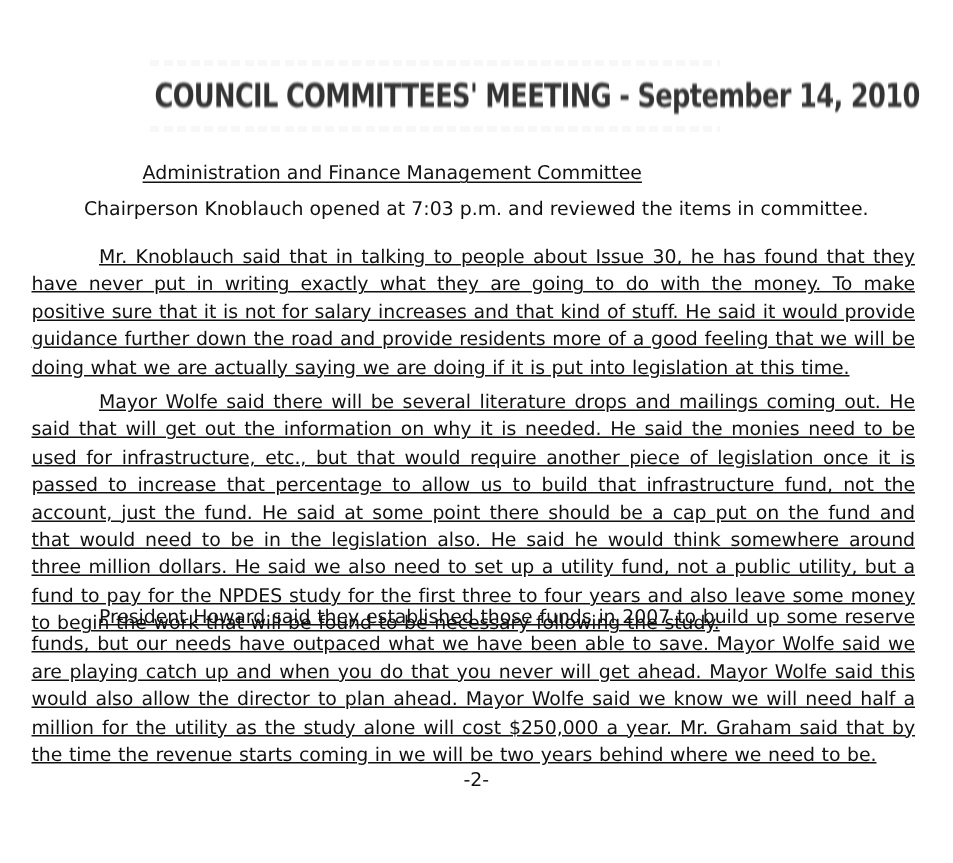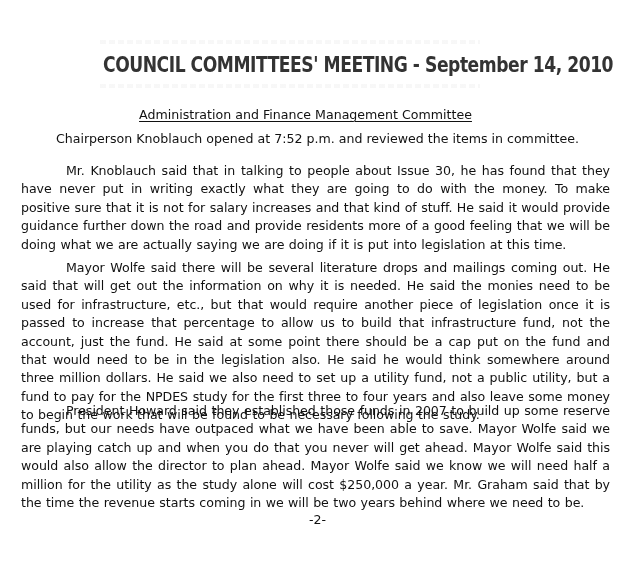--- a/index.html
+++ b/index.html
@@ -47,21 +47,20 @@
       text-align: left;
     }
     .subtitle {
       position: absolute;
       left: 0;
       width: 523px;
       top: 106px;
       text-align: center;
       font-size: 12.6px;
       line-height: 17px;
-      margin-left: 44px;
     }
     .subtitle span {
       text-decoration: underline;
       text-underline-offset: 2px;
       text-decoration-thickness: 1px;
     }
     .opener {
       position: absolute;
       left: 0;
       width: 635px;
@@ -73,20 +72,21 @@
     .para {
       position: absolute;
       left: 21px;
       width: 589px;
       font-size: 12.6px;
       line-height: 18.4px;
       text-align: justify;
       text-indent: 45px;
       letter-spacing: -0.05px;
       word-spacing: 0.5px;
+      text-decoration: underline;
     }
     .p1 { top: 162px; }
     .p2 { top: 259px; }
     .p3 { top: 402px; }
     .page-number {
       position: absolute;
       left: 0;
       width: 635px;
       top: 511px;
       text-align: center;
@@ -101,19 +101,19 @@
 <div class="ghost bottom"></div>
 
 <div class="header">
   <span class="header-inner">COUNCIL COMMITTEES' MEETING - September 14, 2010</span>
 </div>
 
 <div class="subtitle">
   <span>Administration and Finance Management Committee</span>
 </div>
 
-<div class="opener">Chairperson Knoblauch opened at 7:52 p.m. and reviewed the items in committee.</div>
+<div class="opener">Chairperson Knoblauch opened at 7:03 p.m. and reviewed the items in committee.</div>
 
 <div class="para p1">Mr. Knoblauch said that in talking to people about Issue 30, he has found that they have never put in writing exactly what they are going to do with the money.  To make positive sure that it is not for salary increases and that kind of stuff.  He said it would provide guidance further down the road and provide residents more of a good feeling that we will be doing what we are actually saying we are doing if it is put into legislation at this time.</div>
 <div class="para p2">Mayor Wolfe said there will be several literature drops and mailings coming out.  He said that will get out the information on why it is needed.  He said the monies need to be used for infrastructure, etc., but that would require another piece of legislation once it is passed to increase that percentage to allow us to build that infrastructure fund, not the account, just the fund.  He said at some point there should be a cap put on the fund and that would need to be in the legislation also.  He said he would think somewhere around three million dollars.  He said we also need to set up a utility fund, not a public utility, but a fund to pay for the NPDES study for the first three to four years and also leave some money to begin the work that will be found to be necessary following the study.</div>
 <div class="para p3">President Howard said they established those funds in 2007 to build up some reserve funds, but our needs have outpaced what we have been able to save.  Mayor Wolfe said we are playing catch up and when you do that you never will get ahead.  Mayor Wolfe said this would also allow the director to plan ahead.  Mayor Wolfe said we know we will need half a million for the utility as the study alone will cost $250,000 a year.  Mr. Graham said that by the time the revenue starts coming in we will be two years behind where we need to be.</div>
 
 <div class="page-number">-2-</div>
 
 </body></html>

